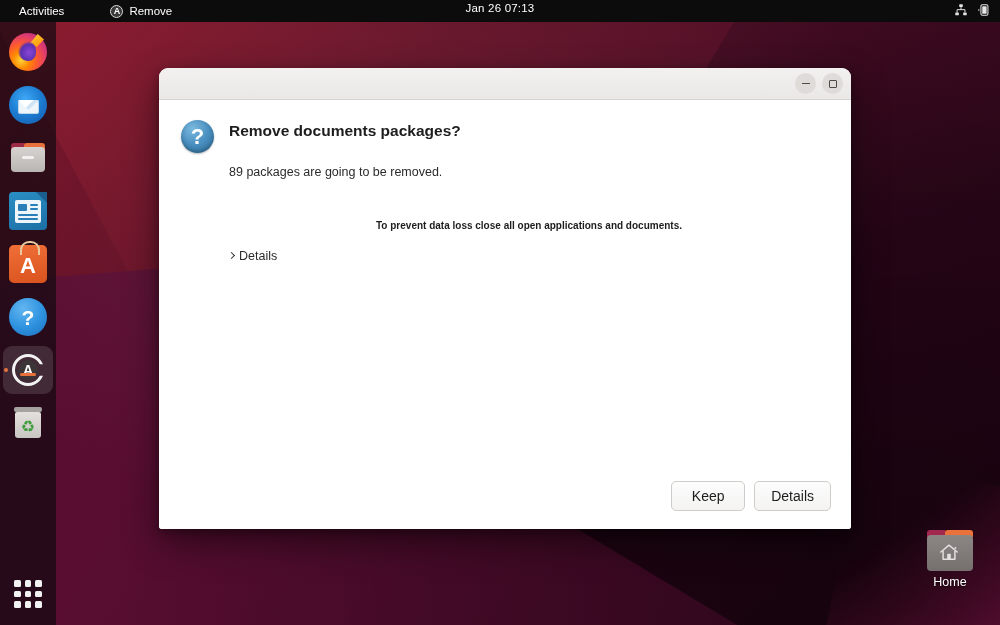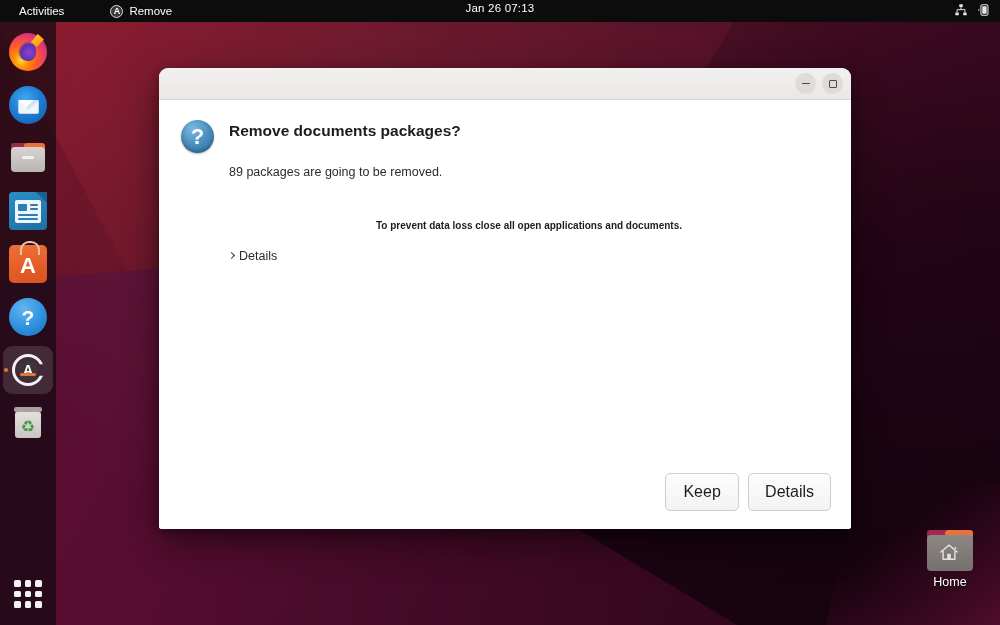--- a/index.html
+++ b/index.html
@@ -318,24 +318,24 @@
     border-right:1.4px solid #3a3a3a; border-top:1.4px solid #3a3a3a;
     transform:rotate(45deg);
   }
 
   .dlg-actions {
     flex:0 0 auto; padding:0 20px 18px 20px;
     display:flex; justify-content:flex-end; gap:9px;
     background:#ffffff;
   }
   .dlg-btn {
-    min-width:74px; height:38px; padding:0 16px;
+    min-width:74px; height:30px; padding:0 16px;
     background:linear-gradient(180deg,#fdfdfd,#f4f3f2);
     border:1px solid #cfccc9; border-radius:5px;
-    font-size:16px; color:#1d1d1d;
+    font-size:14px; color:#1d1d1d;
     display:flex; align-items:center; justify-content:center;
     cursor:default;
   }
 </style>
 </head>
 <body>
 
 <div id="desktop">
   <div class="wp-base"></div>
   <div class="wp-wedge-a"></div>

